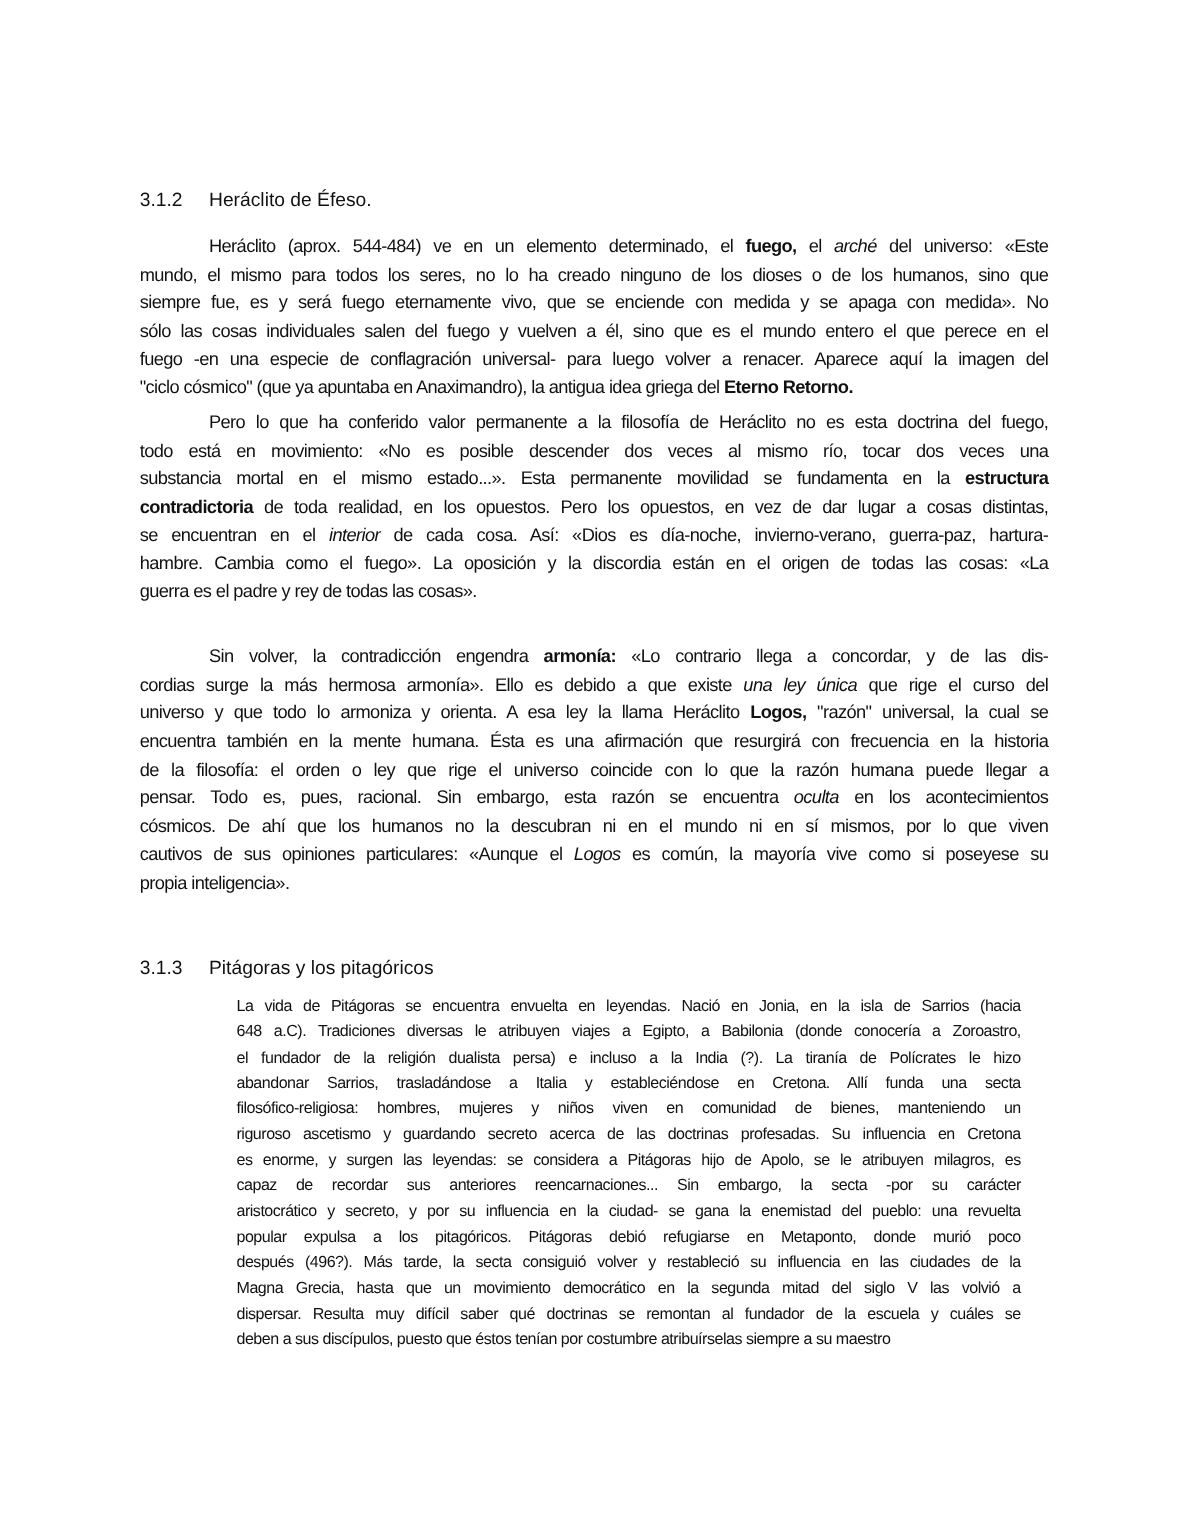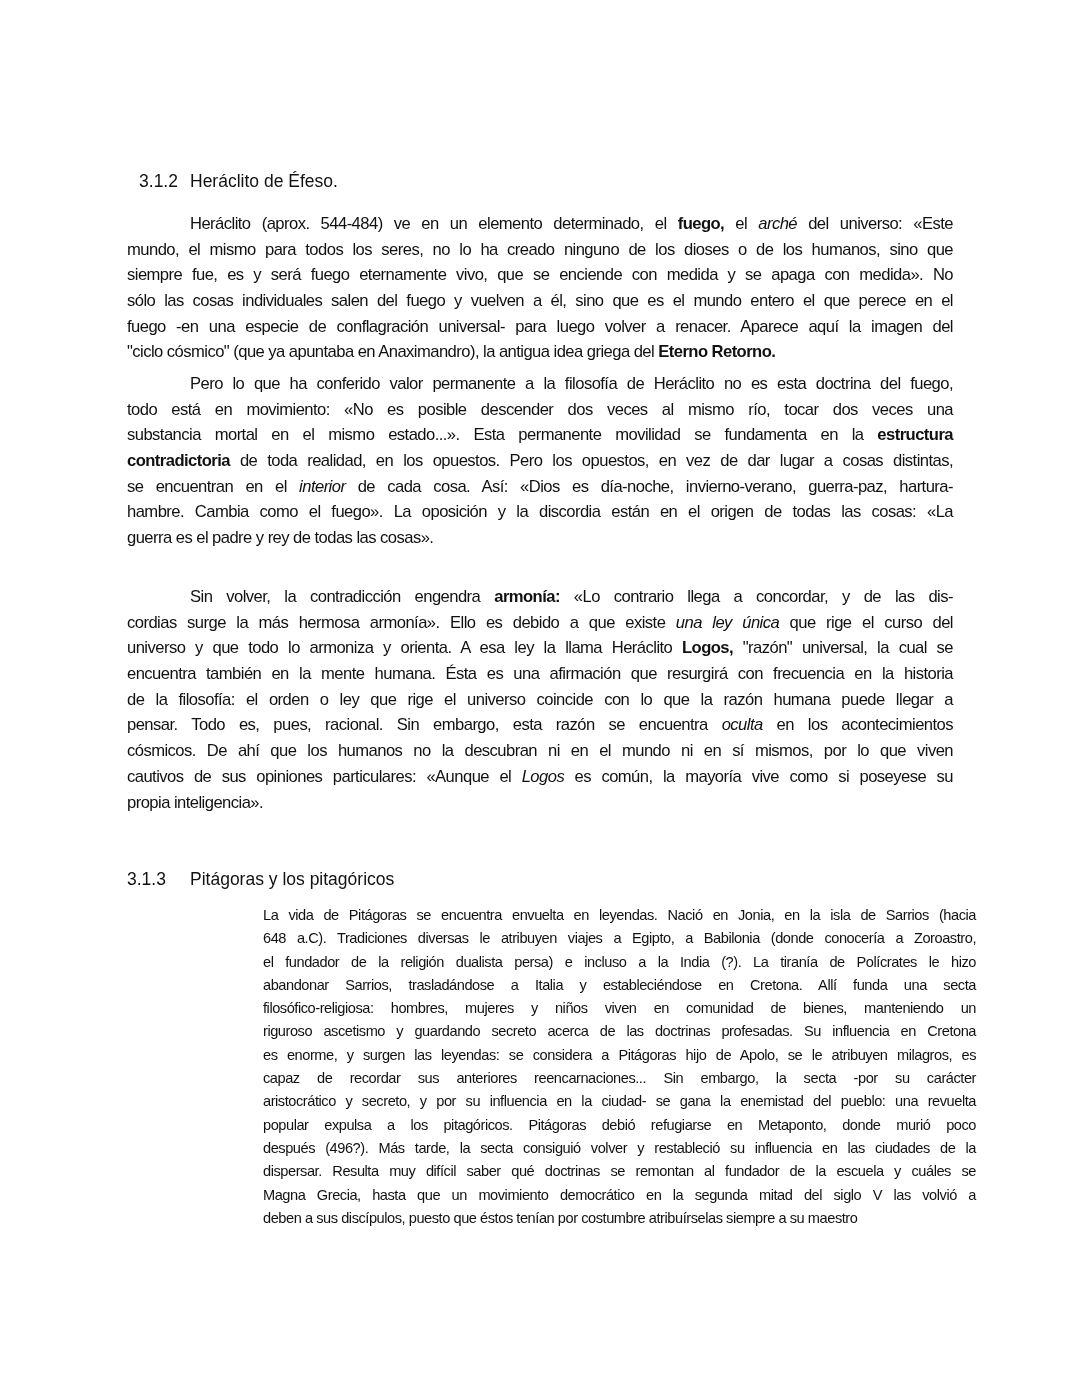--- a/index.html
+++ b/index.html
@@ -18,34 +18,34 @@
     position: absolute; left: 127px; width: 826px;
   }
   .line {
     display: block; height: 25.7px; line-height: 25.7px;
     font-size: 16.6px; white-space: nowrap; letter-spacing: -0.55px;
     text-align: justify; text-align-last: justify; word-spacing: 0px;
   }
   .line.first { padding-left: 63px; }
   .line.last { text-align-last: left; }
   .small {
-    position: absolute; left: 215px; width: 713px; margin-left: 48px;
+    position: absolute; left: 215px; width: 713px;
   }
   .small .line {
     height: 23.3px; line-height: 23.3px; font-size: 14.6px; letter-spacing: -0.45px;
   }
   b { font-weight: bold; }
   i { font-style: italic; }
 </style>
 </head>
 <body>
 
 <div class="page">
 
-  <div class="heading" style="top:171px;text-align:center;">
+  <div class="heading" style="top:171px;">
     <span class="num">3.1.2</span><span>Heráclito de Éfeso.</span>
   </div>
 
   <div class="para" style="top:211px;">
       <span class="line first"><span>Heráclito (aprox. 544-484) ve en un elemento determinado, el </span><b>fuego,</b><span> el </span><i>arché</i><span> del universo: «Este</span></span>
       <span class="line"><span>mundo, el mismo para todos los seres, no lo ha creado ninguno de los dioses o de los humanos, sino que</span></span>
       <span class="line"><span>siempre fue, es y será fuego eternamente vivo, que se enciende con medida y se apaga con medida». No</span></span>
       <span class="line"><span>sólo las cosas individuales salen del fuego y vuelven a él, sino que es el mundo entero el que perece en el</span></span>
       <span class="line"><span>fuego -en una especie de conflagración universal- para luego volver a renacer. Aparece aquí la imagen del</span></span>
       <span class="line last"><span>"ciclo cósmico" (que ya apuntaba en Anaximandro), la antigua idea griega del </span><b>Eterno Retorno.</b></span>
@@ -82,18 +82,18 @@
       <span class="line"><span>648 a.C). Tradiciones diversas le atribuyen viajes a Egipto, a Babilonia (donde conocería a Zoroastro,</span></span>
       <span class="line"><span>el fundador de la religión dualista persa) e incluso a la India (?). La tiranía de Polícrates le hizo</span></span>
       <span class="line"><span>abandonar Sarrios, trasladándose a Italia y estableciéndose en Cretona. Allí funda una secta</span></span>
       <span class="line"><span>filosófico-religiosa: hombres, mujeres y niños viven en comunidad de bienes, manteniendo un</span></span>
       <span class="line"><span>riguroso ascetismo y guardando secreto acerca de las doctrinas profesadas. Su influencia en Cretona</span></span>
       <span class="line"><span>es enorme, y surgen las leyendas: se considera a Pitágoras hijo de Apolo, se le atribuyen milagros, es</span></span>
       <span class="line"><span>capaz de recordar sus anteriores reencarnaciones... Sin embargo, la secta -por su carácter</span></span>
       <span class="line"><span>aristocrático y secreto, y por su influencia en la ciudad- se gana la enemistad del pueblo: una revuelta</span></span>
       <span class="line"><span>popular expulsa a los pitagóricos. Pitágoras debió refugiarse en Metaponto, donde murió poco</span></span>
       <span class="line"><span>después (496?). Más tarde, la secta consiguió volver y restableció su influencia en las ciudades de la</span></span>
+      <span class="line"><span>Magna Grecia, hasta que un movimiento democrático en la segunda mitad del siglo V las volvió a</span></span>
       <span class="line"><span>dispersar. Resulta muy difícil saber qué doctrinas se remontan al fundador de la escuela y cuáles se</span></span>
-      <span class="line"><span>Magna Grecia, hasta que un movimiento democrático en la segunda mitad del siglo V las volvió a</span></span>
       <span class="line last"><span>deben a sus discípulos, puesto que éstos tenían por costumbre atribuírselas siempre a su maestro</span></span>
     </div>
 
 </div>
 
 </body></html>

